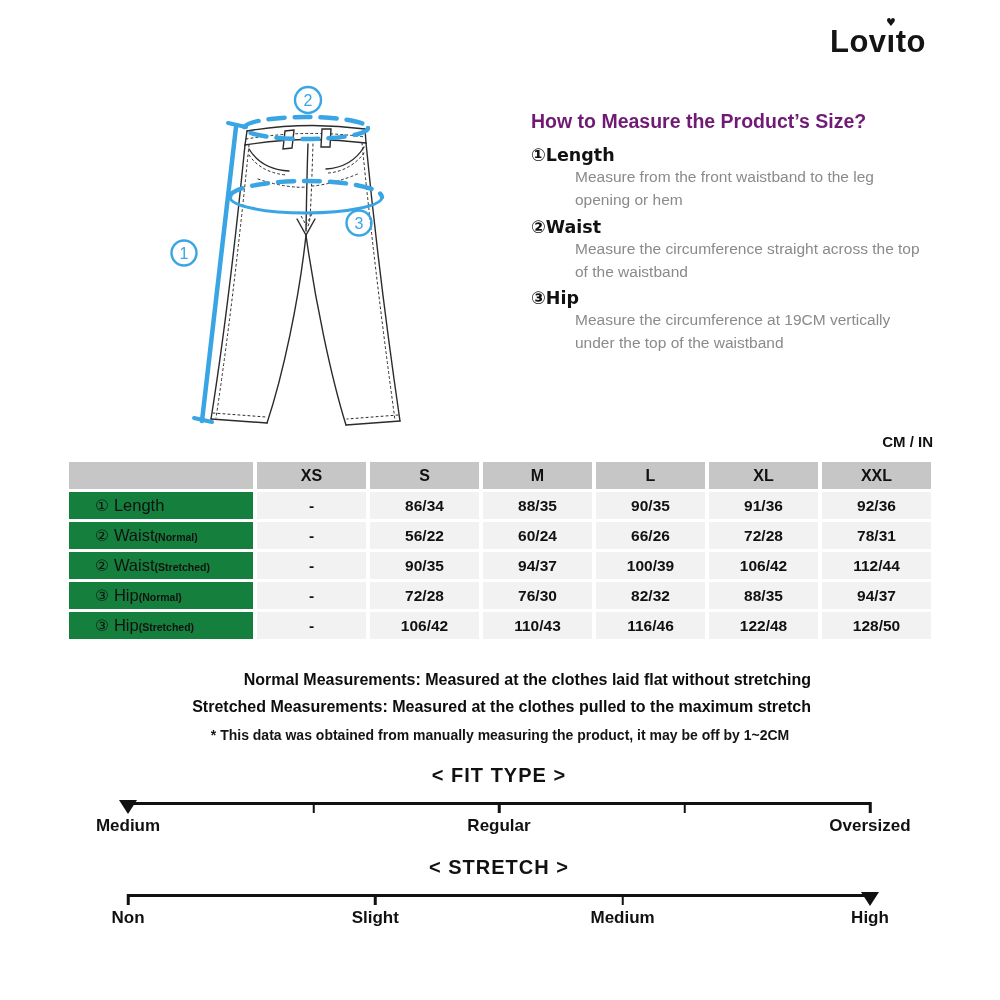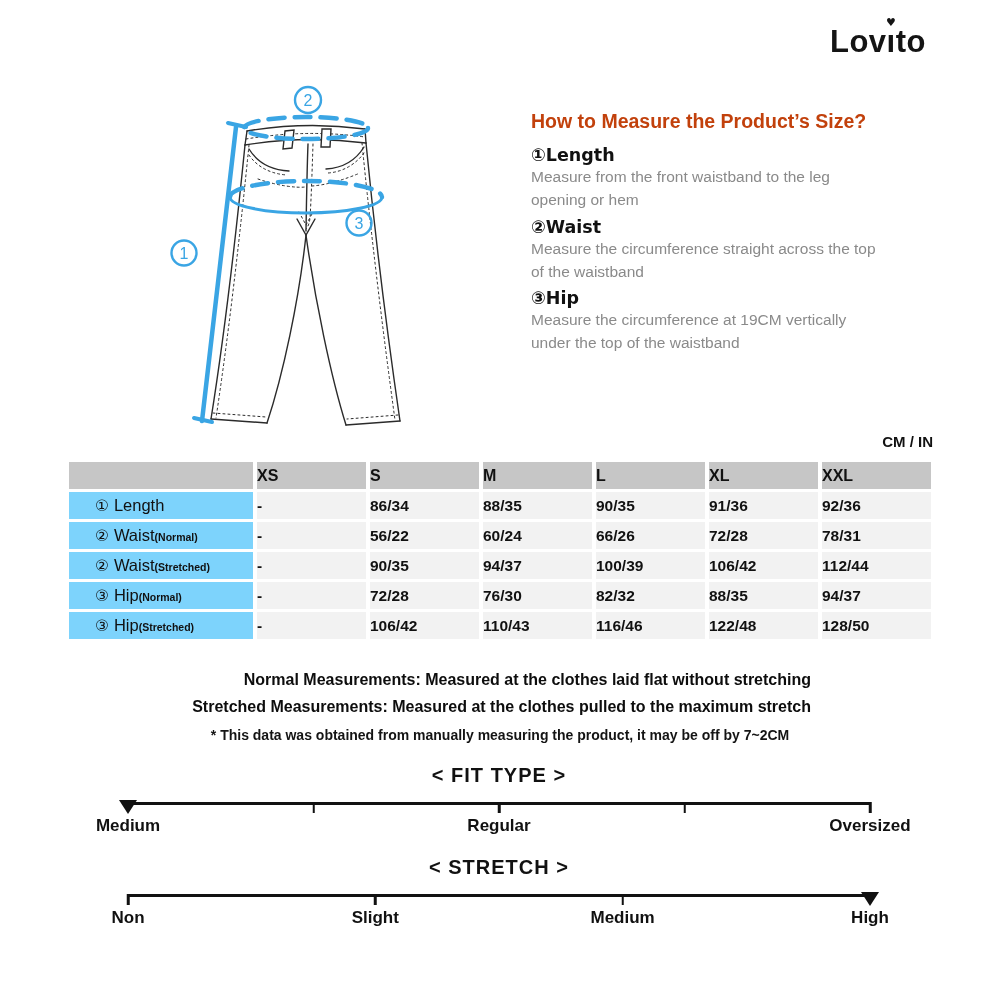--- a/index.html
+++ b/index.html
@@ -13,32 +13,32 @@
          letter-spacing:.5px;color:#141414;}
   .brand .iw{position:relative;display:inline-block;}
   .brand .heart{position:absolute;top:-7px;left:50%;transform:translateX(-50%);
          font-size:11px;line-height:1;font-family:"DejaVu Sans",sans-serif;}
 
   
   .diagram{position:absolute;left:140px;top:85px;}
 
   
   .howto{position:absolute;left:531px;top:110px;width:420px;}
-  .howto h2{margin:0 0 12px 0;font-size:19.5px;font-weight:bold;color:#c2410c;}
+  .howto h2{margin:0 0 12px 0;font-size:19.5px;font-weight:bold;color:#701a75;}
   .ins-label{font-size:17.5px;font-weight:bold;margin-top:5px;font-family:"DejaVu Sans","Liberation Sans",sans-serif;}
-  .ins-text{width:358px;font-size:15.5px;line-height:1.5;color:#8a8a8a;}
+  .ins-text{width:358px;font-size:15.5px;line-height:1.5;color:#8a8a8a;margin-left:44px;}
 
   
   .unit{position:absolute;left:61px;top:433px;width:872px;text-align:right;
         font-size:15px;font-weight:bold;}
   table.meas{position:absolute;left:65px;top:459px;border-collapse:separate;
         border-spacing:4px 3px;table-layout:fixed;}
-  table.meas td,table.meas th{height:27px;text-align:left;vertical-align:middle;padding:0;}
+  table.meas td,table.meas th{height:27px;text-align:center;vertical-align:middle;padding:0;}
   .hdr{background:#c6c6c6;font-weight:bold;font-size:16px;}
-  .lbl{background:#7dd3fc;text-align:left !important;padding-left:26px !important;
+  .lbl{background:#15803d;text-align:left !important;padding-left:26px !important;
        font-size:16.5px;font-weight:normal;white-space:nowrap;}
   .mk{font-family:"DejaVu Sans",sans-serif;font-size:15.5px;margin-right:5px;}
   .qual{font-size:10.5px;font-weight:bold;}
   .val{background:#f2f2f2;font-weight:bold;font-size:15.5px;}
 
   
   .notes{position:absolute;left:0;top:667px;width:803px;text-align:right;
          font-size:16px;font-weight:bold;line-height:1.68;color:#0d0d0d;margin-left:8px;}
   .disclaimer{position:absolute;left:0;top:727px;width:1000px;text-align:center;
          font-size:14px;font-weight:bold;color:#141414;}
@@ -204,21 +204,21 @@
       <td class="val">122/48</td>
       <td class="val">128/50</td>
     </tr>
   </tbody>
     </table>
 
   <div class="notes">
     <div>Normal Measurements: Measured at the clothes laid flat without stretching</div>
     <div>Stretched Measurements: Measured at the clothes pulled to the maximum stretch</div>
   </div>
-  <div class="disclaimer">* This data was obtained from manually measuring the product, it may be off by 7~2CM</div>
+  <div class="disclaimer">* This data was obtained from manually measuring the product, it may be off by 1~2CM</div>
 
   <div class="slider fit">
     <div class="slider-title">&lt; FIT TYPE &gt;</div>
     <div class="rail">
       <div class="tick" style="left:25%"></div>
       <div class="tick" style="left:50%"></div>
       <div class="tick" style="left:75%"></div>
       <div class="tick" style="left:100%"></div>
       <div class="tri" style="left:0%"></div>
     </div>

